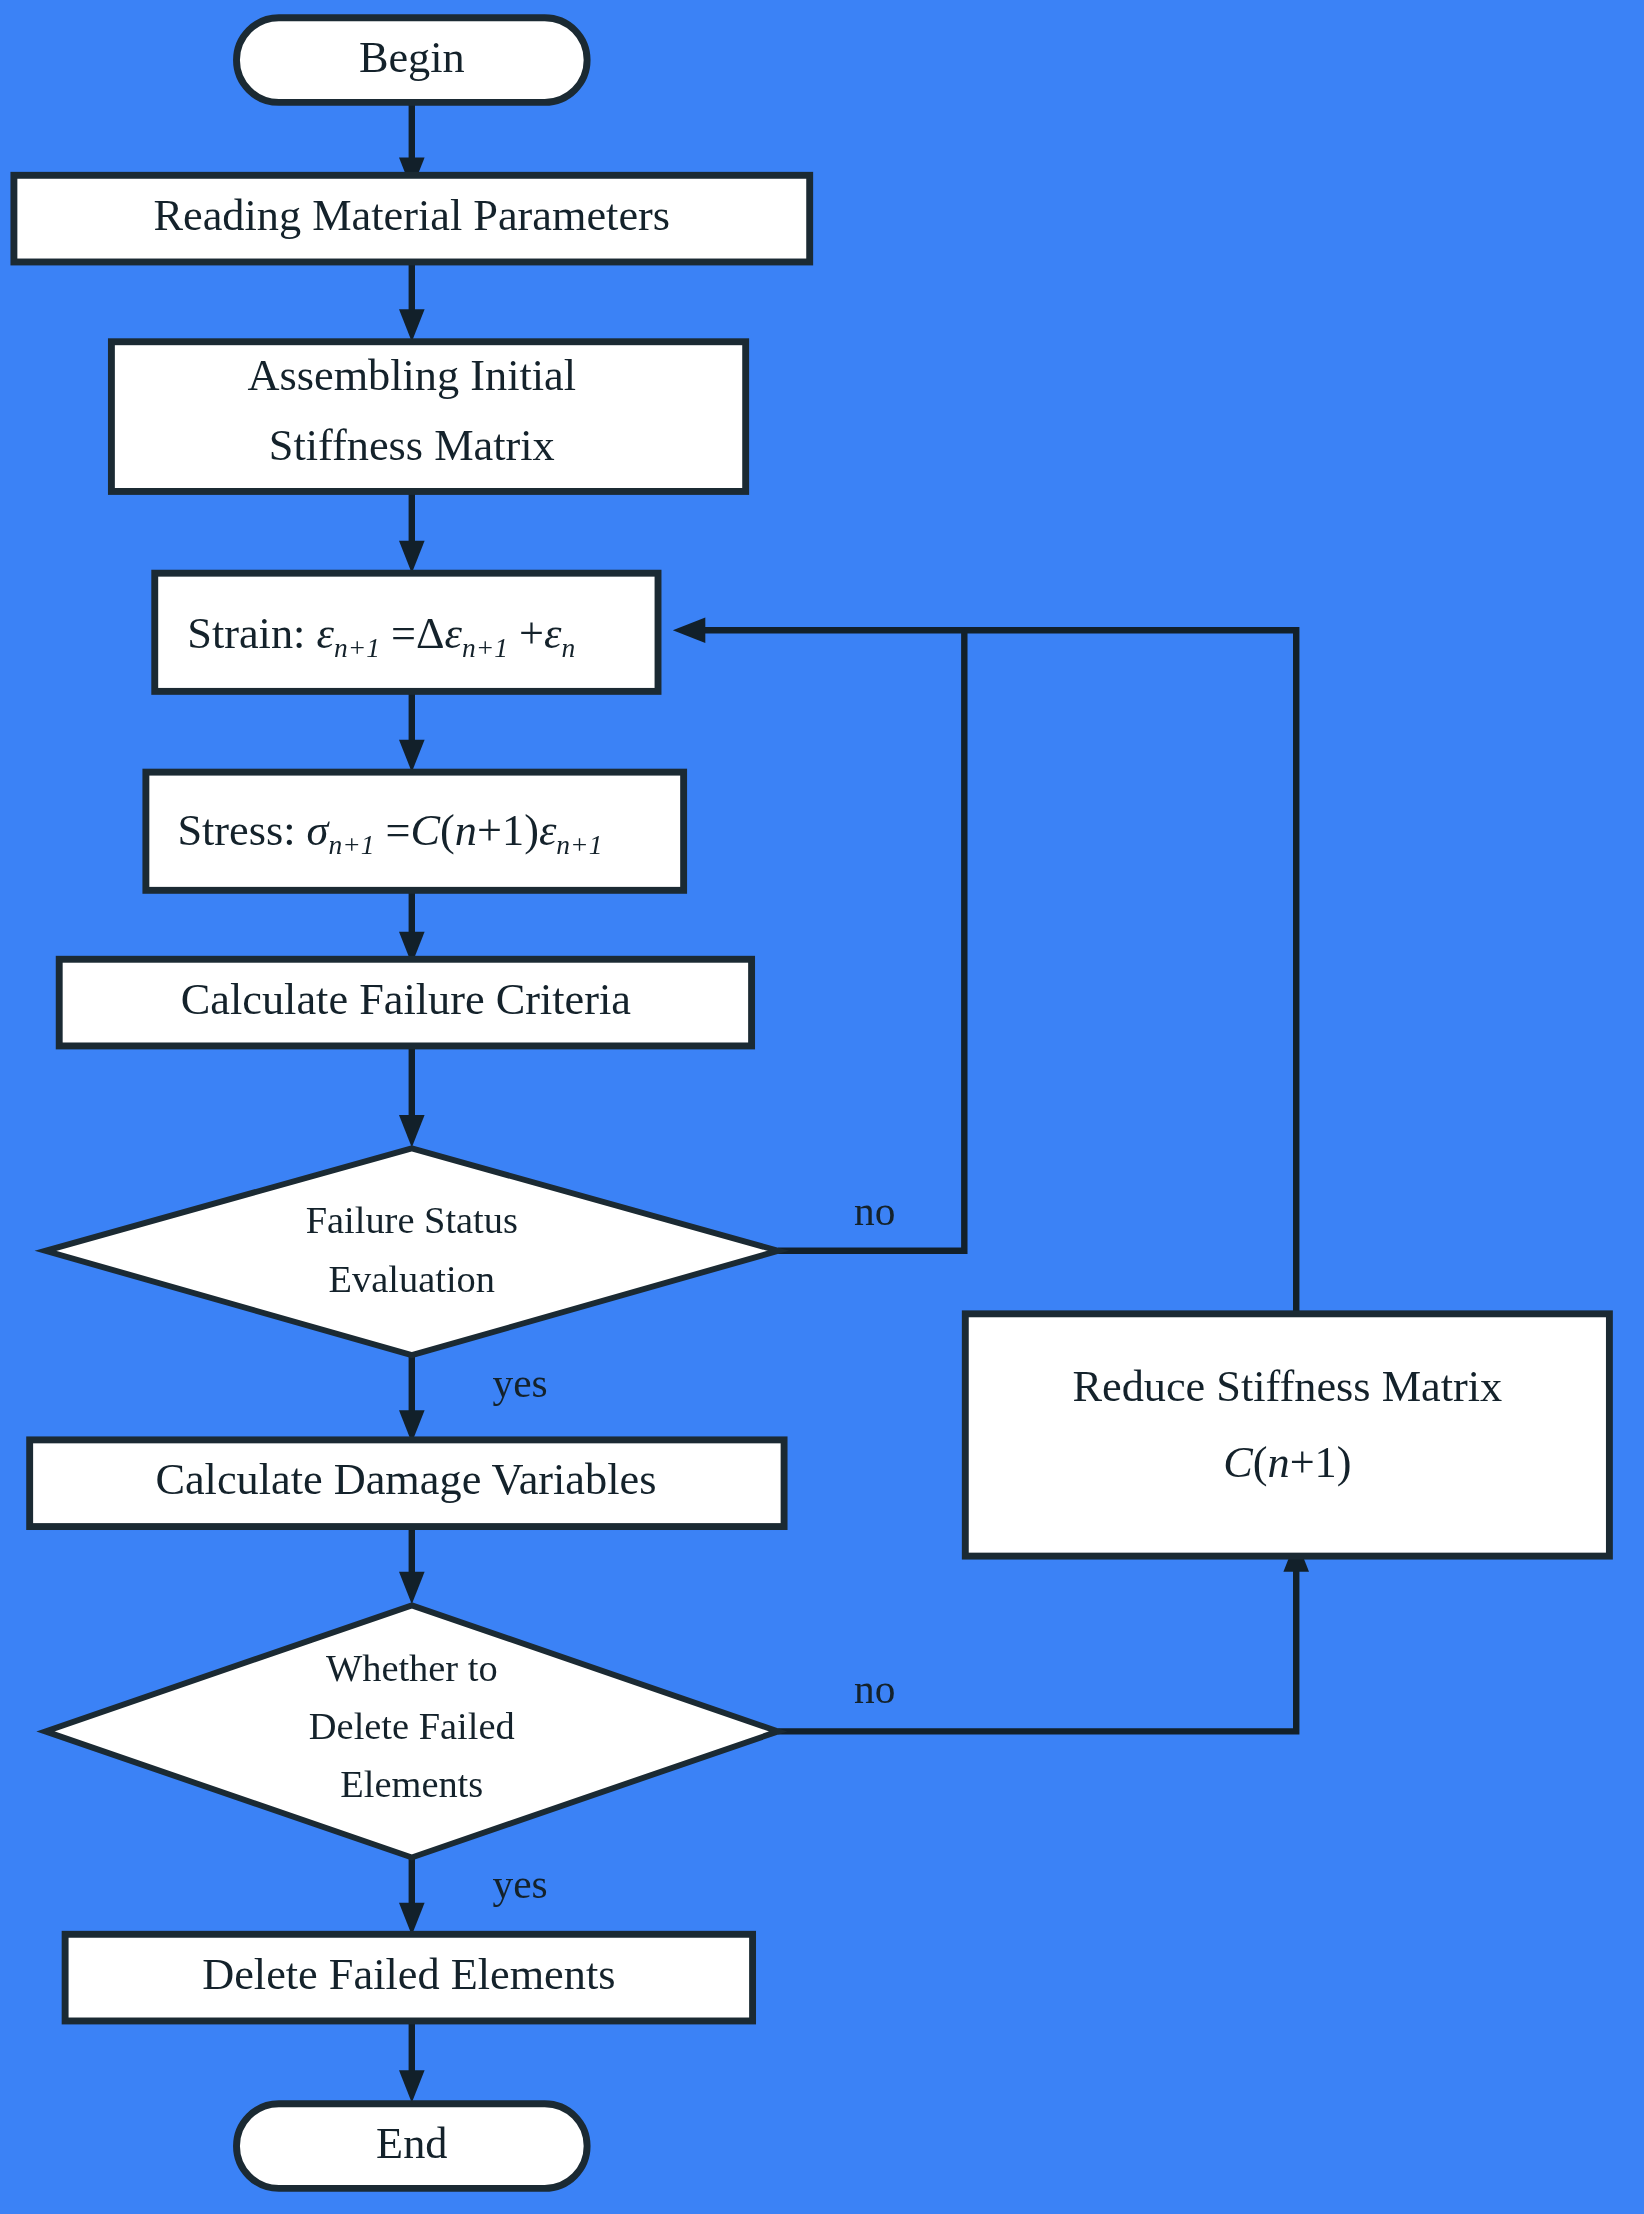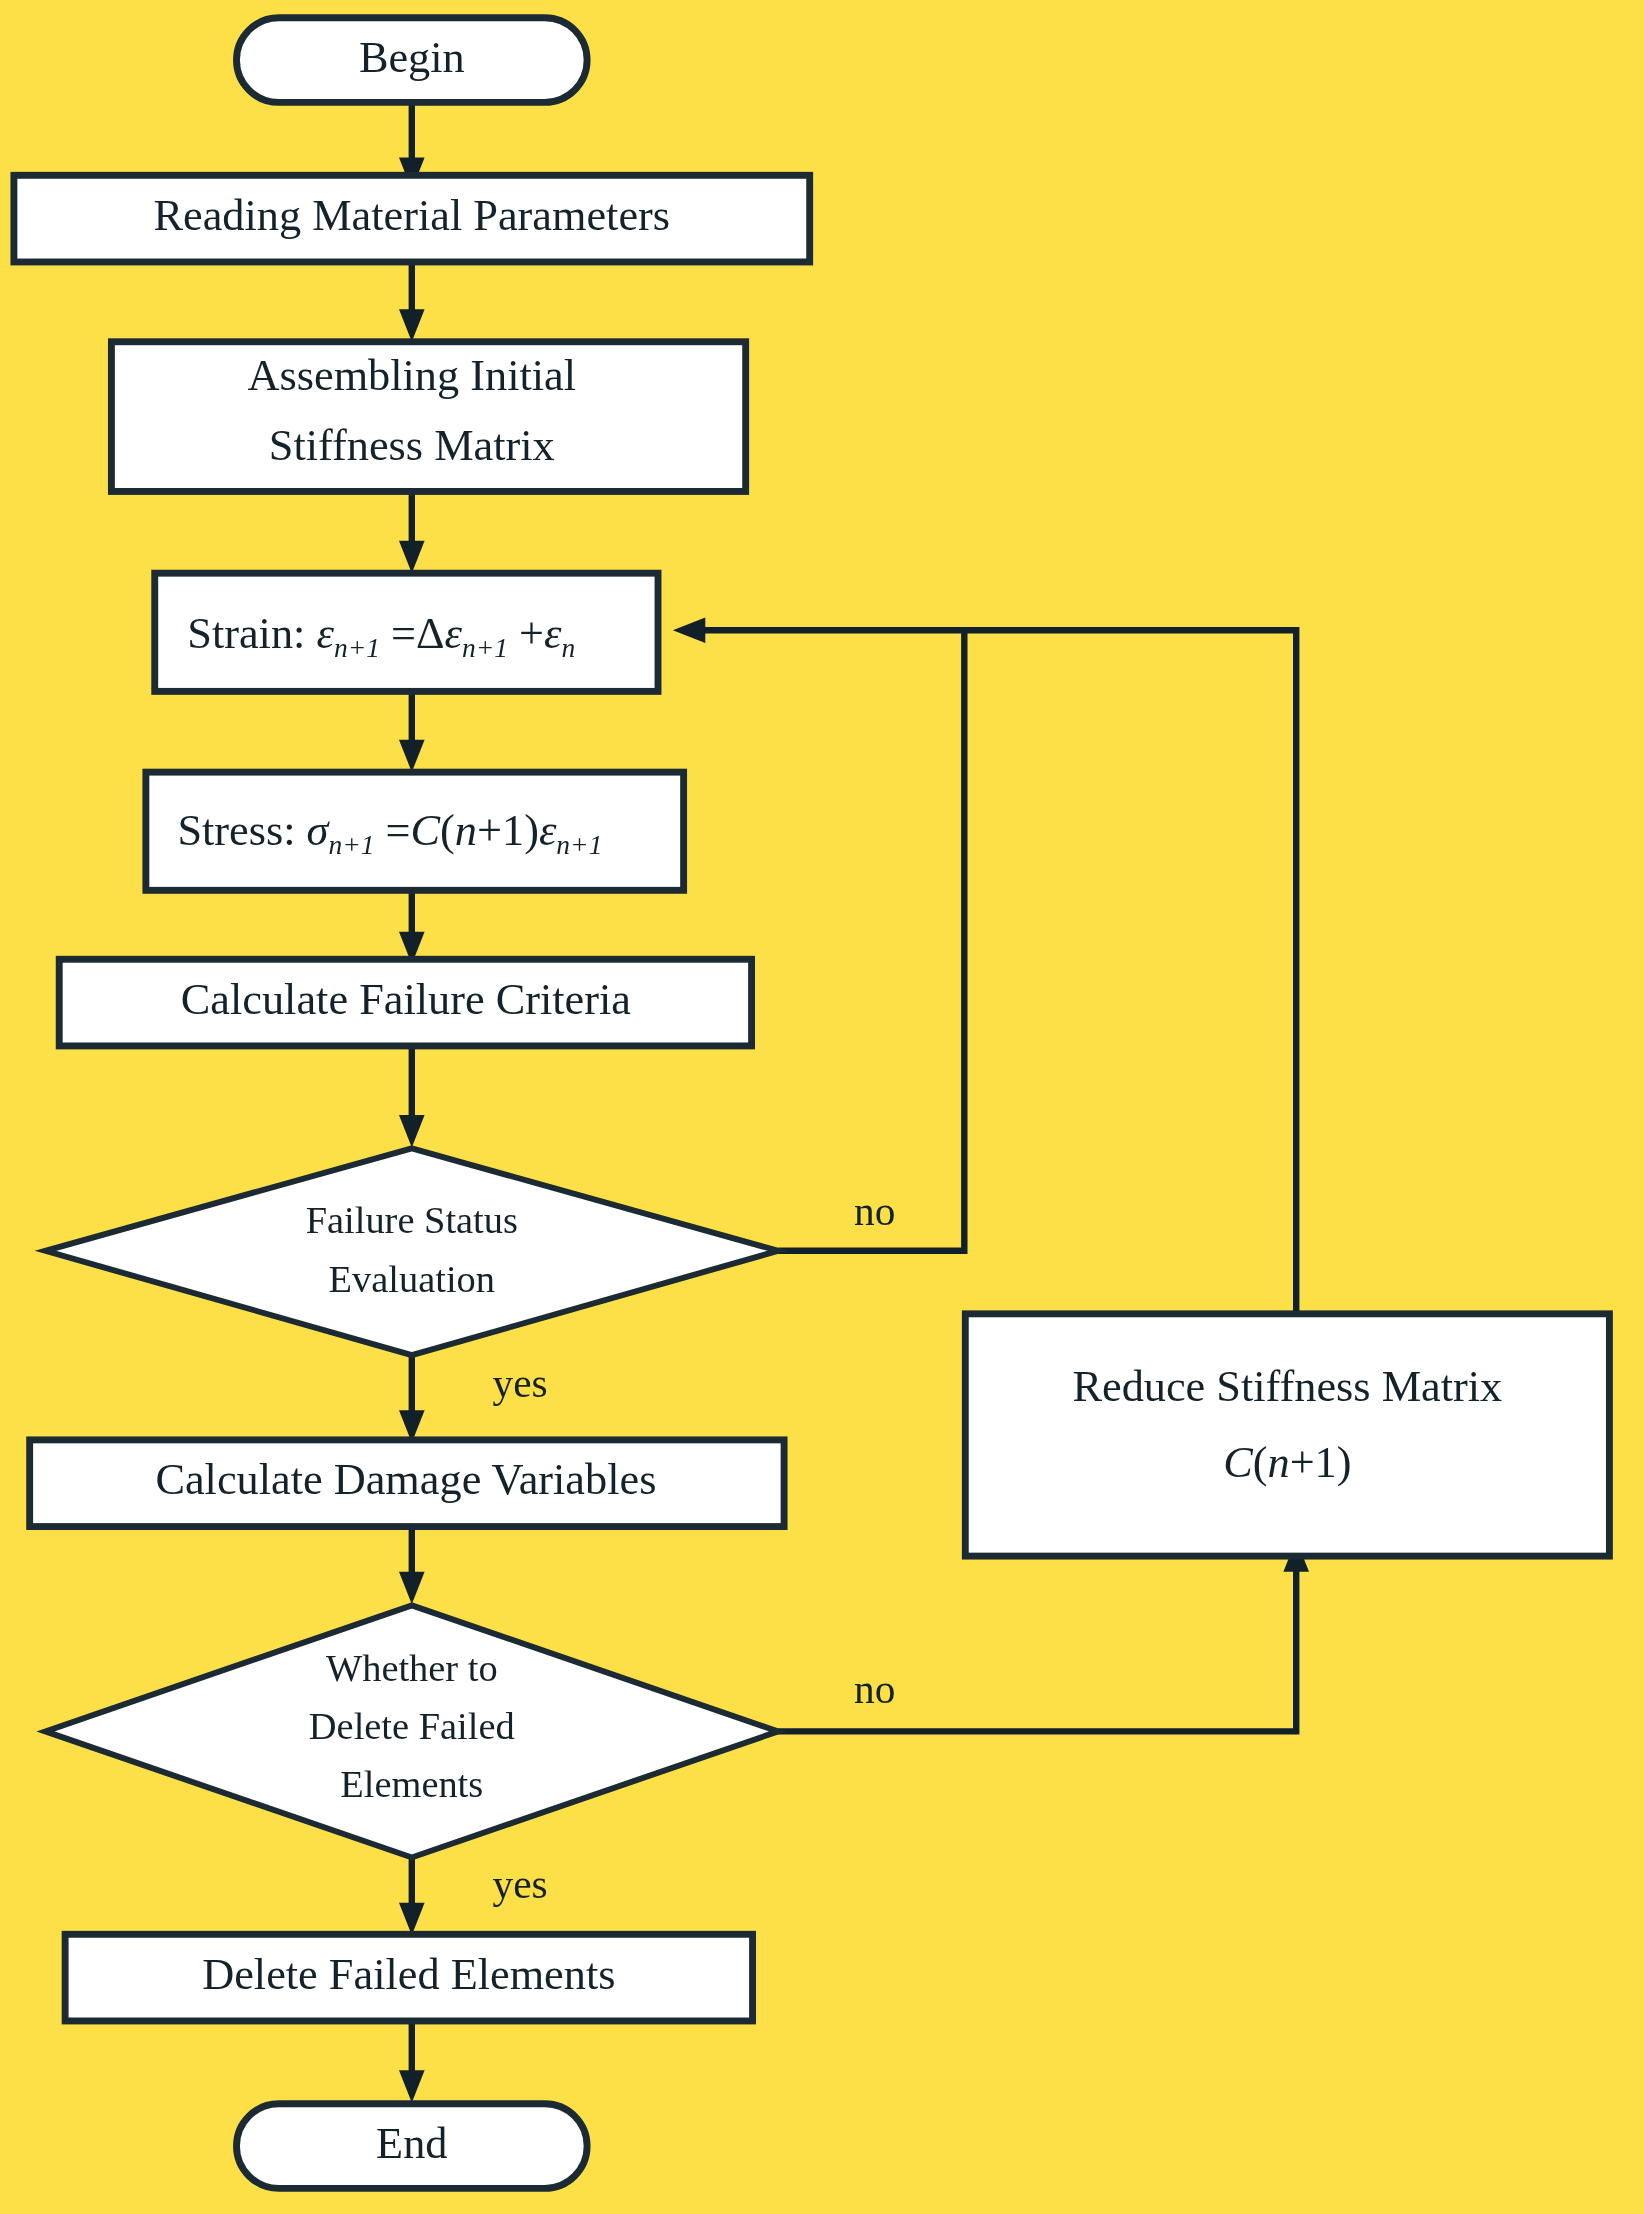--- a/index.html
+++ b/index.html
@@ -7,21 +7,21 @@
     padding: 0;
     background: #ffffff;
   }
   body {
     font-family: "Liberation Serif", "DejaVu Serif", serif;
   }
   #flowchart-root {
     position: relative;
     width: 1644px;
     height: 2214px;
-    background: #fde047;
+    background: #3b82f6;
     overflow: hidden;
   }
   svg#flow-svg {
     display: block;
     width: 1644px;
     height: 2214px;
   }
   .node-shape {
     fill: #ffffff;
     stroke: #1b2a33;

